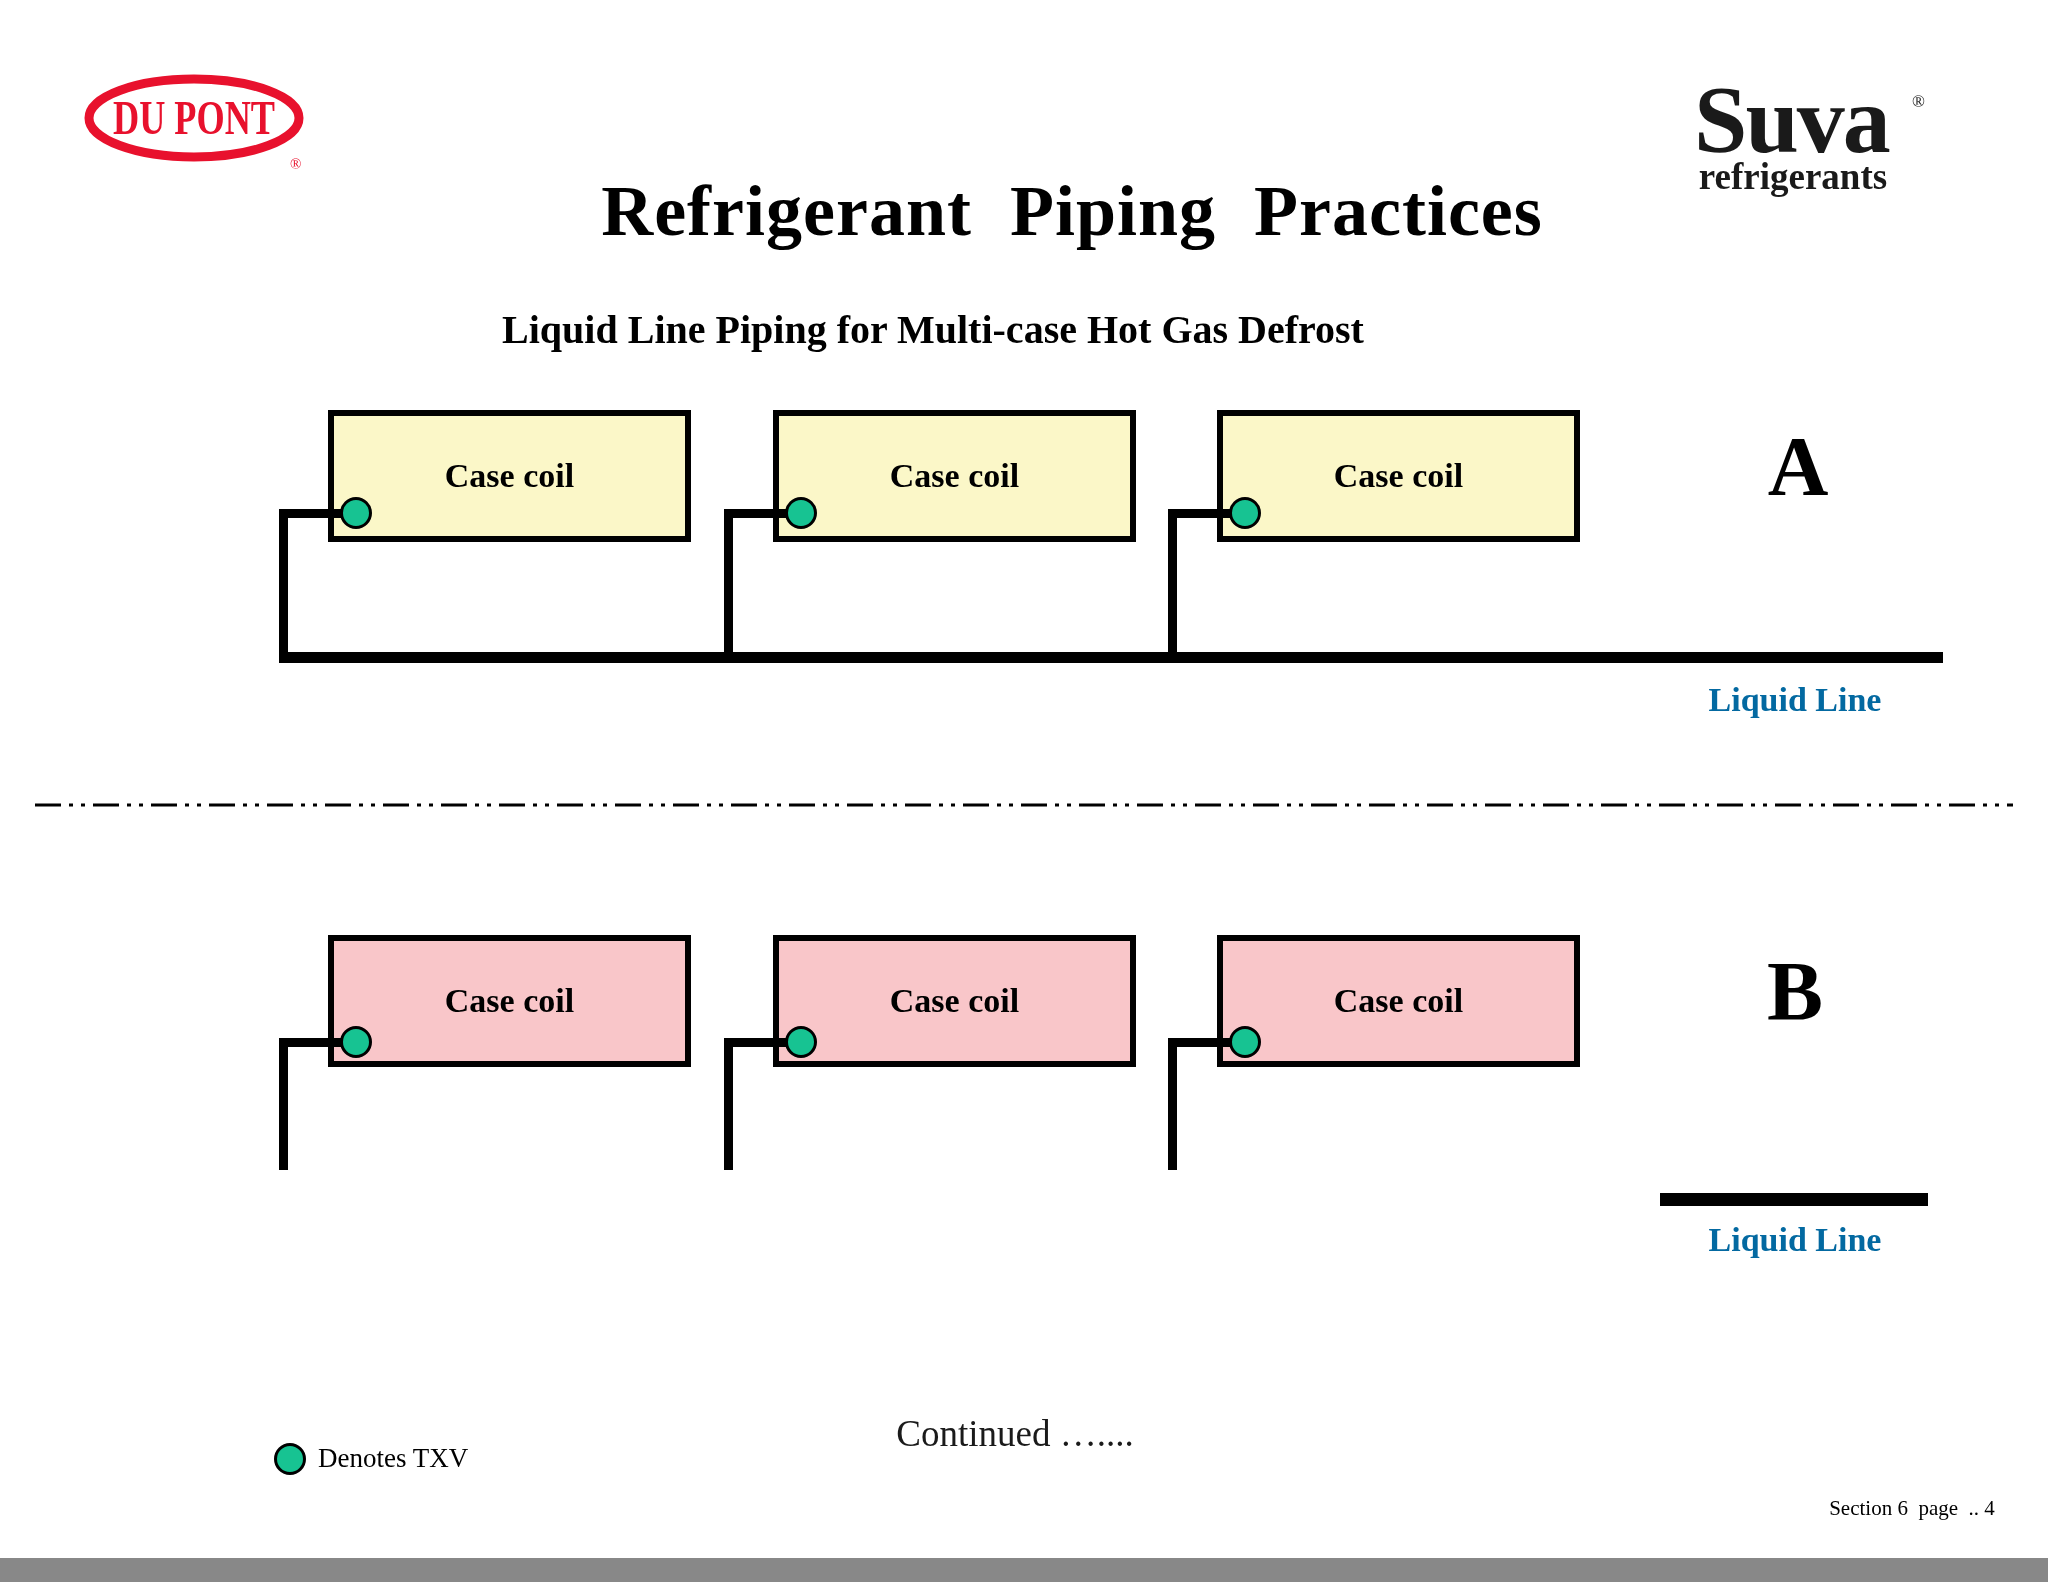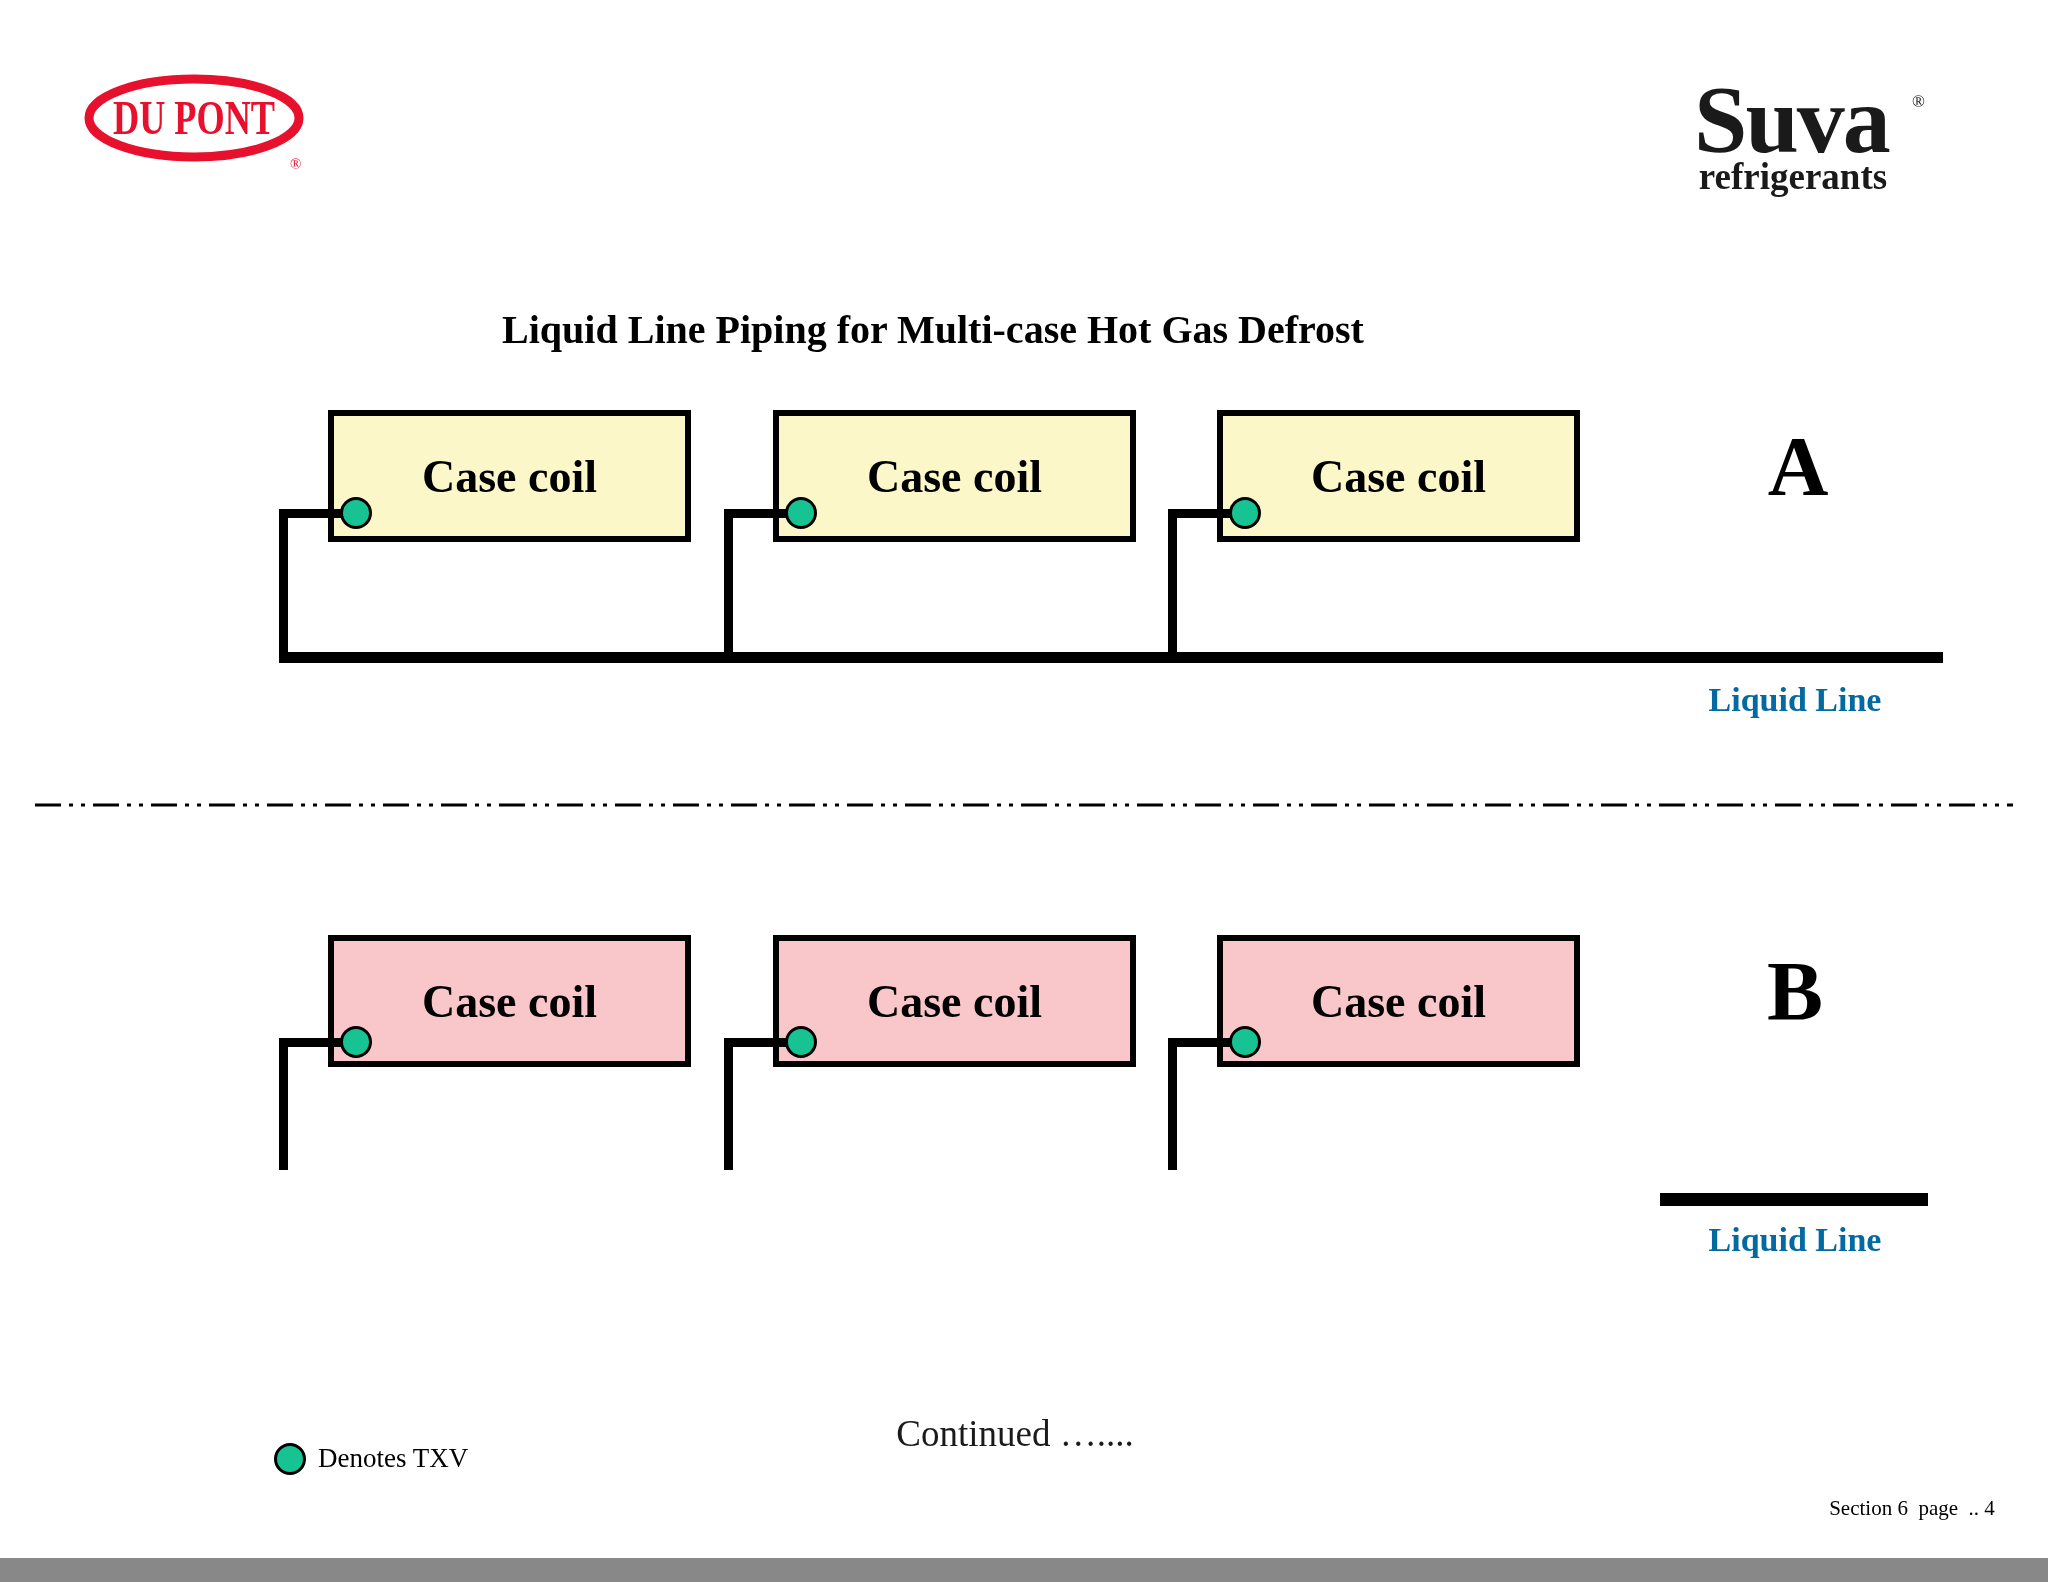--- a/index.html
+++ b/index.html
@@ -38,21 +38,21 @@
   }
 
   
   .case-box{
     width:351px;height:120px;
     border:6px solid #000;
     display:flex;align-items:center;justify-content:center;
   }
   .case-box.yellow{background:#FBF7C8;}
   .case-box.pink{background:#F9C6C9;}
-  .case-label{font-size:46px;font-weight:bold;color:#000;}
+  .case-label{font-size:34px;font-weight:bold;color:#000;}
 
   .pipe{background:#000;}
   .txv-dot{
     width:26px;height:26px;border-radius:50%;
     background:#17C392;border:3px solid #000;
     box-sizing:content-box;
   }
   .big-letter{
     font-size:84px;font-weight:bold;color:#000;line-height:1;
   }
@@ -73,20 +73,21 @@
 <body>
 
 <div class="slide">
 
   <svg class="abs" style="left:75px;top:70px;" width="250" height="110" viewBox="0 0 250 110">
     <ellipse cx="119" cy="48" rx="105" ry="39" fill="none" stroke="#E8112D" stroke-width="9"></ellipse>
     <text x="119" y="64" text-anchor="middle" font-family="Liberation Serif, serif" font-weight="bold" font-size="48" fill="#E8112D" textLength="162" lengthAdjust="spacingAndGlyphs">DU PONT</text>
     <text x="215" y="99" font-size="15" fill="#E8112D" font-family="Liberation Serif, serif">®</text>
   </svg>
 
+  <div class="abs title center-x">Refrigerant  Piping  Practices</div>
 
   <div class="abs suva-name">Suva</div>
   <div class="abs suva-reg">®</div>
   <div class="abs suva-sub">refrigerants</div>
 
   <div class="abs subtitle center-x">Liquid Line Piping for Multi-case Hot Gas Defrost</div>
 
   <div class="abs case-box yellow" style="left:328px;top:410px;">
     <span class="case-label">Case coil</span>
   </div>

